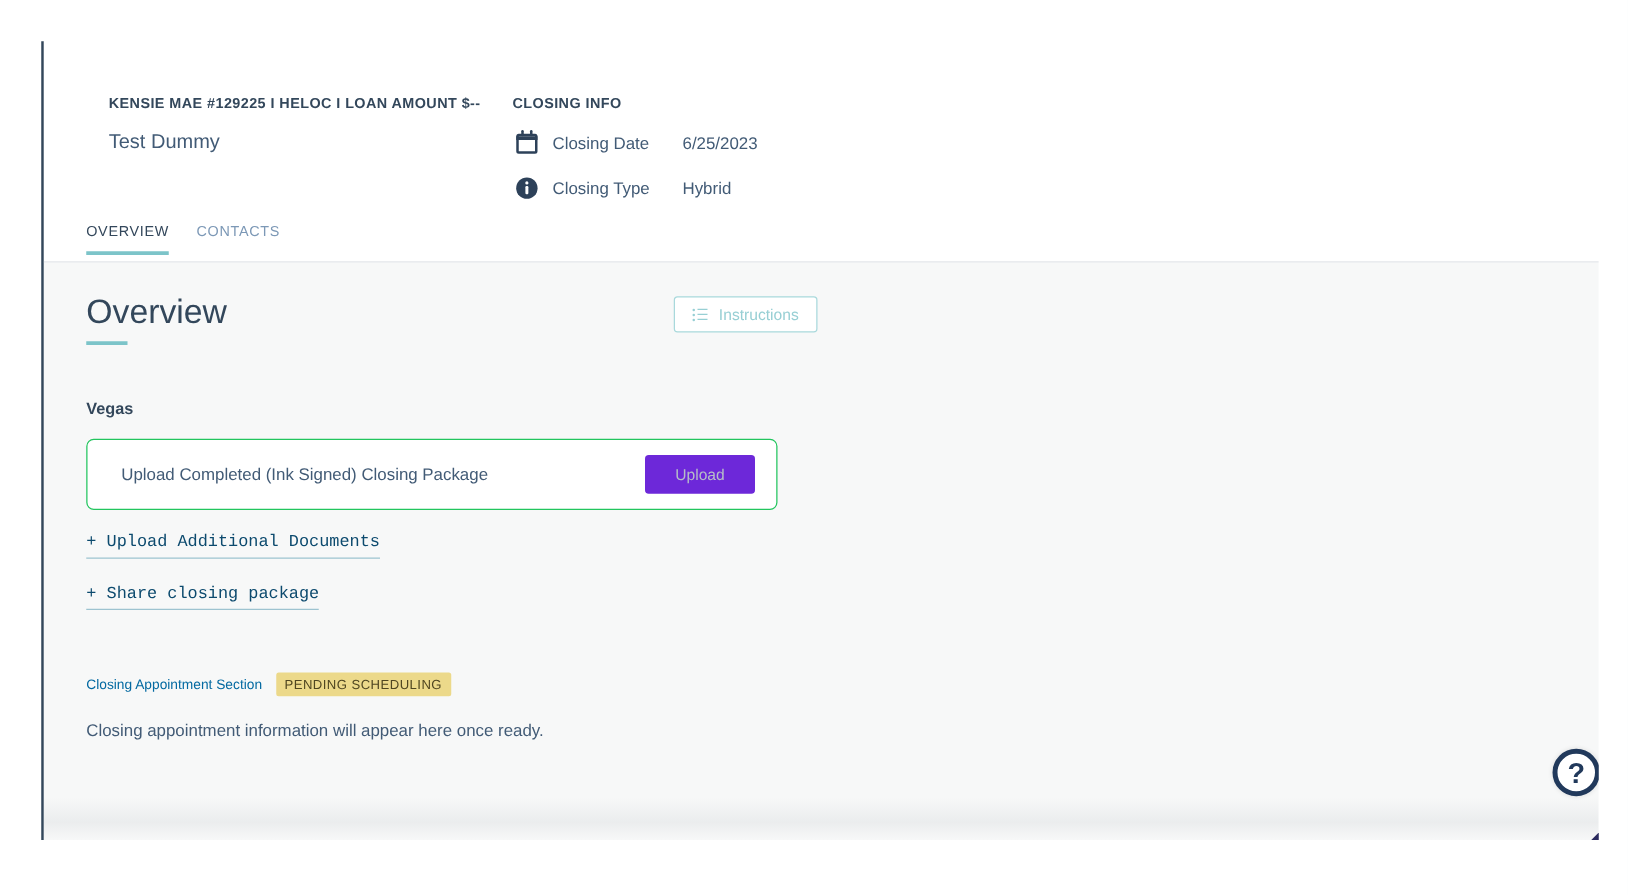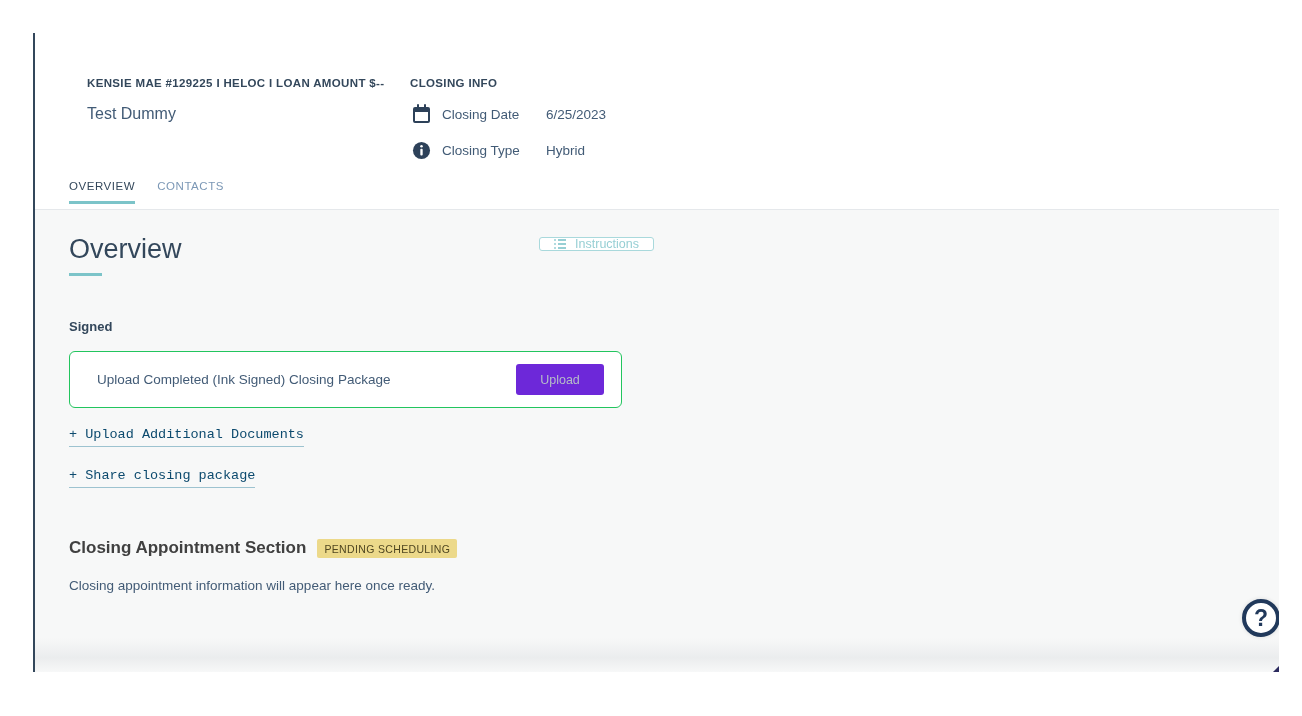--- a/index.html
+++ b/index.html
@@ -179,21 +179,21 @@
     margin-top: 8px;
     width: 33px;
     height: 3px;
     background: #7cc4c9;
   }
 
   .instructions-btn {
     display: inline-flex;
     align-items: center;
     gap: 9px;
-    height: 14px;
+    height: 29px;
     padding: 0 14px;
     background: #ffffff;
     border: 1px solid #a9d9dc;
     border-radius: 3px;
     color: #97cfd4;
     font-size: 12.5px;
     cursor: pointer;
     margin-top: 3px;
     text-align: right;
   }
@@ -270,23 +270,23 @@
   .link-row + .link-row { margin-top: 18px; }
 
   
   .appt-head {
     margin-top: 50px;
     display: flex;
     align-items: center;
     gap: 11px;
   }
   .appt-title {
-    font-size: 17px;
-    font-weight: bold;
-    color: #404040;
+    font-size: 11px;
+    font-weight: normal;
+    color: #0369a1;
   }
   .badge {
     display: inline-block;
     background: #ecd98a;
     color: #4f4621;
     font-size: 10.5px;
     letter-spacing: .35px;
     padding: 4px 7px 3px 7px;
     border-radius: 2px;
     text-transform: uppercase;
@@ -400,21 +400,21 @@
               <i></i>
               <i></i>
               <b></b>
               <b></b>
               <b></b>
           </span>
           <span>Instructions</span>
         </div>
       </div>
 
-      <div class="section-label">Signed</div>
+      <div class="section-label">Vegas</div>
 
       <div class="task-list">
 
         <div class="task-card">
           <span class="task-name">Upload Completed (Ink Signed) Closing Package</span>
           <button class="task-btn disabled">Upload</button>
         </div>
 
 
       </div>

